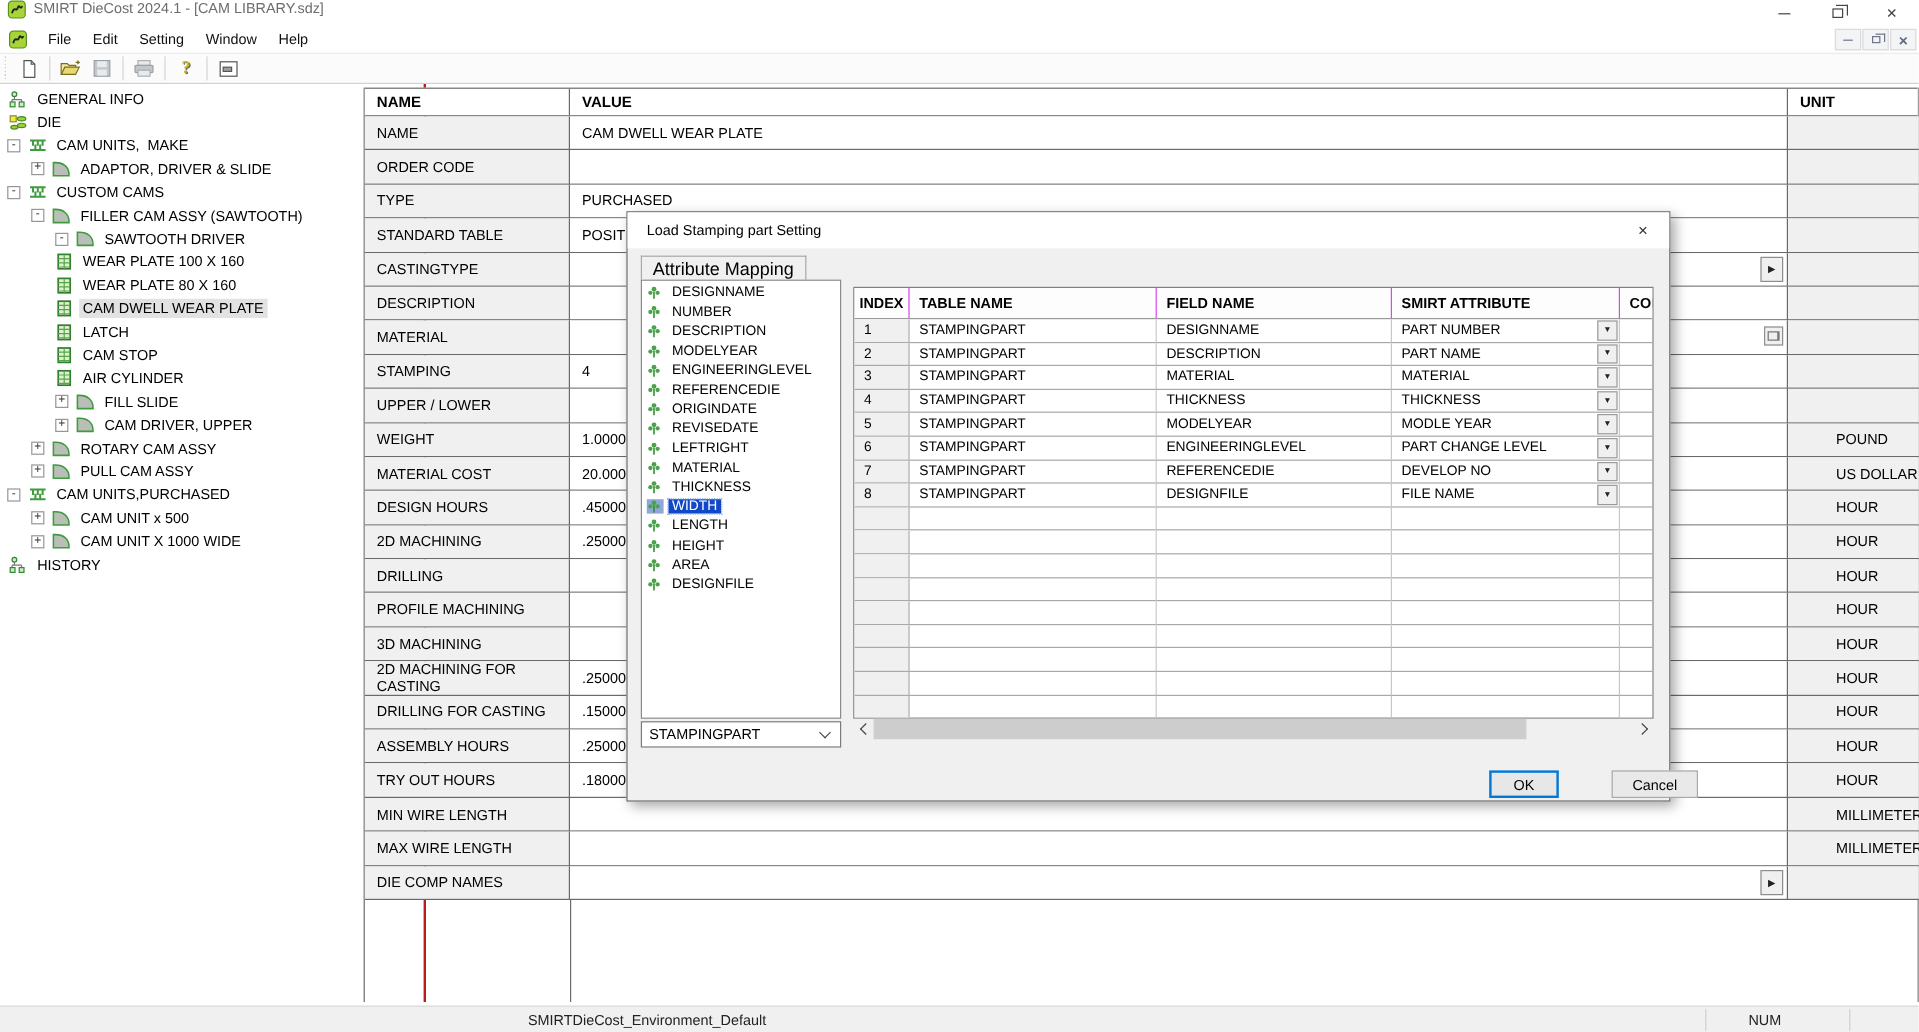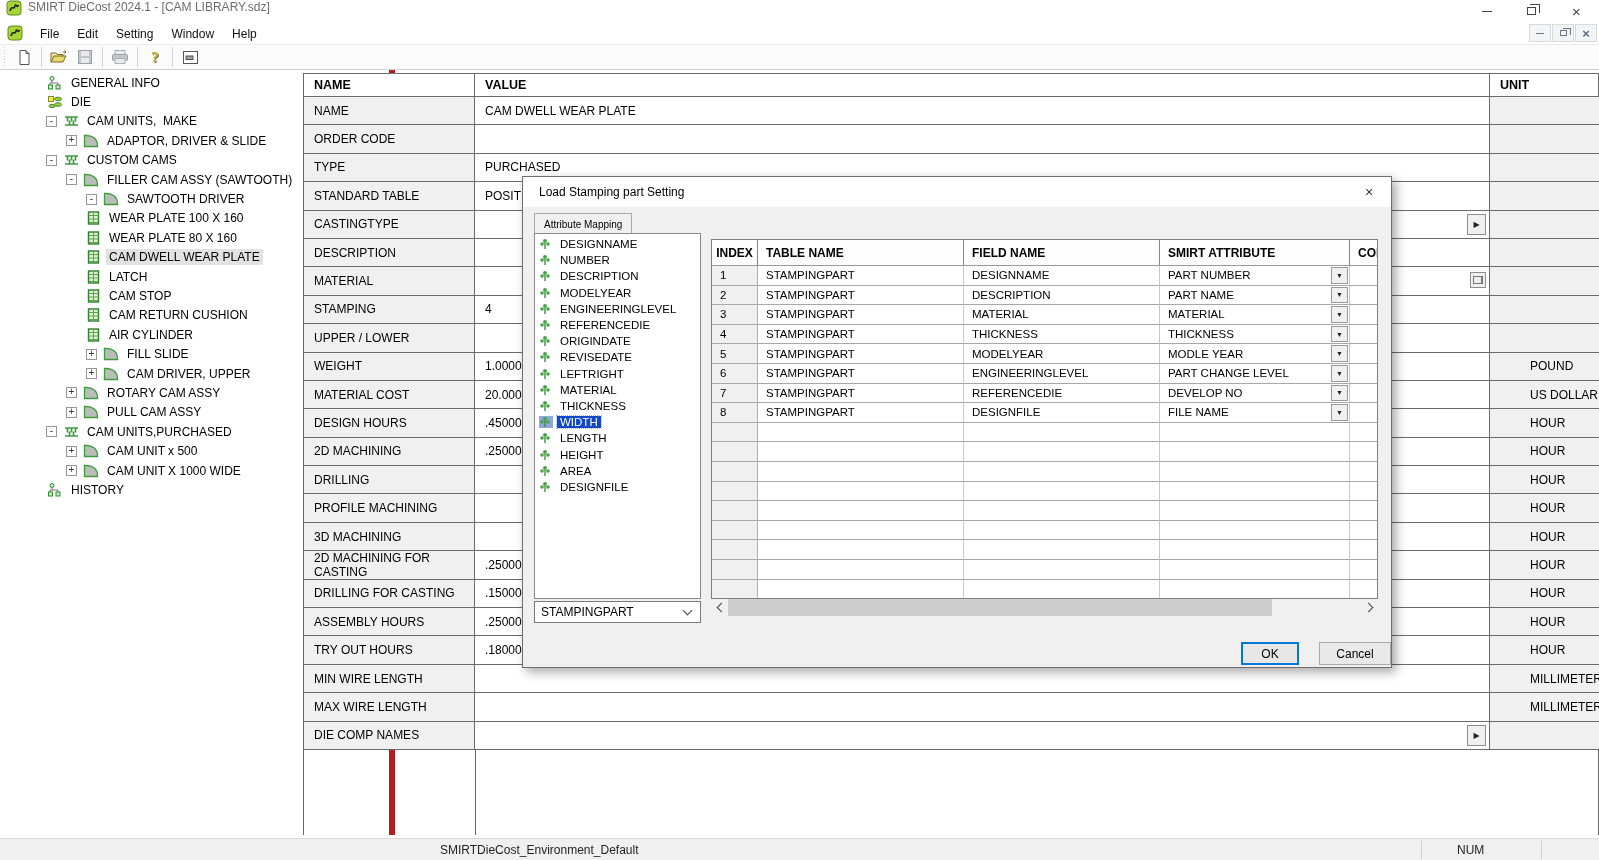--- a/index.html
+++ b/index.html
@@ -41,21 +41,21 @@
              background:repeating-linear-gradient(180deg,#c9c9c9 0 1px,transparent 1px 3px);
              background-size:1px 100%; background-repeat:no-repeat; background-position:2px 0; }
   .tb-btn { width:26px; height:24px; display:flex; align-items:center; justify-content:center; }
   .tb-sep { width:1px; height:20px; background:#d4d4d4; margin:0 4px; }
   .help-q { font-family:"Liberation Serif", serif; font-weight:bold; font-size:15px; color:#c9b713;
             text-shadow:1px 1px 0 #6a6a6a; }
 
   
   #content { position:absolute; left:0; top:70px; width:1599px; height:768px; background:#fff; }
   #tree-panel { position:absolute; left:0; top:0; width:355px; height:765px;
-                border-right:6px solid #b91c1c; background:#fff; padding-top:3px; overflow:hidden;margin-left:40px; }
+                border-right:2px solid #b91c1c; background:#fff; padding-top:3px; overflow:hidden; }
   .tree-item { height:19.4px; display:flex; align-items:center; font-size:12px; }
   .tree-item[data-depth="0"] { padding-left:6px; }
   .tree-item[data-depth="1"] { padding-left:26px; }
   .tree-item[data-depth="2"] { padding-left:46px; }
   .tree-item[data-depth="3"] { padding-left:28px; }
   .expander { width:11px; height:11px; border:1px solid #969696; background:#fff; color:#333;
               font-size:10px; line-height:8px; text-align:center; margin-right:5px; flex:0 0 auto; }
   .tree-item[data-exp="space"] .expander { visibility:hidden; }
   .t-icon { width:18px; height:16px; margin-right:4px; display:none; align-items:center;
             justify-content:center; flex:0 0 auto; }
@@ -100,21 +100,21 @@
 
   
   #dialog { position:absolute; left:522px; top:176px; width:870px; height:492px; background:#f0f0f0;
             border:1px solid #6e6e6e; box-shadow:4px 4px 10px rgba(0,0,0,.35); }
   #dialog .dlg-title { position:absolute; left:0; top:0; width:100%; height:30px; background:#fff;
                        display:flex; align-items:center; }
   #dialog .dlg-title-text { font-size:12px; margin-left:16px; }
   #dialog .dlg-close { position:absolute; right:0; top:0; width:44px; height:30px;
                        display:flex; align-items:center; justify-content:center; font-size:14px; color:#333; }
   .dlg-tab { position:absolute; left:11px; top:36px; height:21px; padding:0 9px; background:#f0f0f0;
-             border:1px solid #a9a9a9; border-bottom:none; font-size:10px;
+             border:1px solid #a9a9a9; border-bottom:none; font-size:15px;
              display:flex; align-items:center; }
   
   #attr-list { position:absolute; left:11px; top:56px; width:167px; height:366px; background:#fff;
                border:1px solid #8a8a8a; padding-top:2px; overflow:hidden; }
   .attr-item { height:16.2px; display:flex; align-items:center; padding-left:4px; font-size:11.5px; }
   .attr-item .a-icon { width:14px; height:12px; margin-right:4px; display:flex; align-items:center; }
   .attr-item .a-label { padding:0 3px; white-space:pre; }
   .attr-item[data-selected="true"] .a-label { background:#1048c8; color:#fff; outline:1px dotted #9db7e8; }
   .attr-item[data-selected="true"] .a-icon { background:#8fa8dc; }
   
@@ -147,21 +147,21 @@
   .sb-arrow { width:17px; height:17px; display:flex; align-items:center; justify-content:center; flex:0 0 auto; }
   .sb-arrow .chev { position:static; }
   .sb-arrow.left .chev { transform:rotate(135deg); margin-left:3px; }
   .sb-arrow.right .chev { transform:rotate(-45deg); margin-right:3px; }
   .sb-track { position:relative; flex:1; height:17px; }
   .sb-thumb { position:absolute; left:0; top:0; width:544px; height:17px; background:#cdcdcd; }
   
   .dlg-btn { position:absolute; top:465px; height:23px; background:#e9e9e9; font-size:12px;
              display:flex; align-items:center; justify-content:center; }
   #ok-btn { left:718px; width:58px; border:2px solid #0078d7; background:#e7e7e7; }
-  #cancel-btn { left:796px; width:72px; border:1px solid #a9a9a9; }
+  #cancel-btn { left:820px; width:72px; border:1px solid #a9a9a9; }
 </style>
 </head>
 <body>
 
 <div id="app">
 
   <div id="titlebar">
     <span class="app-icon">
       <svg width="16" height="16" viewBox="0 0 16 16">
           <rect x="1" y="1" width="14" height="14" rx="3" fill="#a7d437" stroke="#5b8f1f"></rect>
@@ -391,31 +391,20 @@
 
           <span class="t-icon i-box">
             <svg width="15" height="16" viewBox="0 0 15 16">
               <rect x="2.5" y="2" width="10" height="12" fill="#dff0d0" stroke="#2e7d2e" stroke-width="1.4"></rect>
               <path d="M2.5,5.5 H12.5 M2.5,9 H12.5 M2.5,12.5 H12.5 M7.5,2 V14" fill="none" stroke="#5aa54a"></path>
             </svg>
           </span>
           <span class="t-label">CAM STOP</span>
         </div>
 
-        <div class="tree-item" data-depth="3" data-icon="box" data-exp="space">
-          <span class="expander"></span>
-
-          <span class="t-icon i-box">
-            <svg width="15" height="16" viewBox="0 0 15 16">
-              <rect x="2.5" y="2" width="10" height="12" fill="#dff0d0" stroke="#2e7d2e" stroke-width="1.4"></rect>
-              <path d="M2.5,5.5 H12.5 M2.5,9 H12.5 M2.5,12.5 H12.5 M7.5,2 V14" fill="none" stroke="#5aa54a"></path>
-            </svg>
-          </span>
-          <span class="t-label">CAM RETURN CUSHION</span>
-        </div>
 
         <div class="tree-item" data-depth="3" data-icon="box" data-exp="space">
           <span class="expander"></span>
 
           <span class="t-icon i-box">
             <svg width="15" height="16" viewBox="0 0 15 16">
               <rect x="2.5" y="2" width="10" height="12" fill="#dff0d0" stroke="#2e7d2e" stroke-width="1.4"></rect>
               <path d="M2.5,5.5 H12.5 M2.5,9 H12.5 M2.5,12.5 H12.5 M7.5,2 V14" fill="none" stroke="#5aa54a"></path>
             </svg>
           </span>

